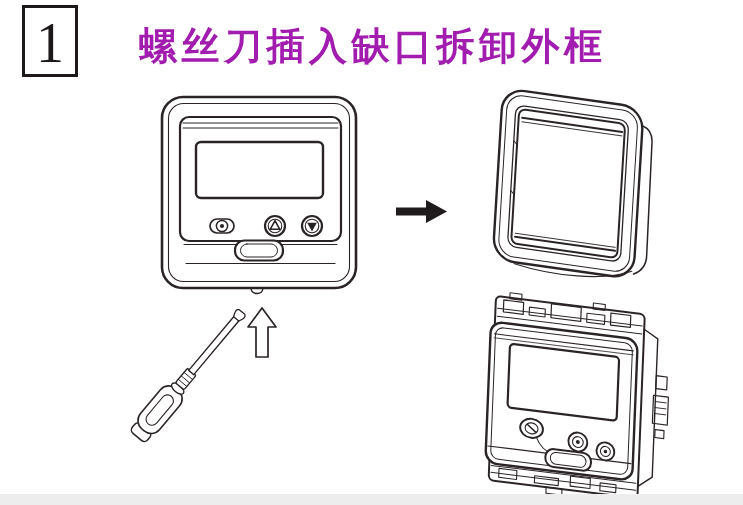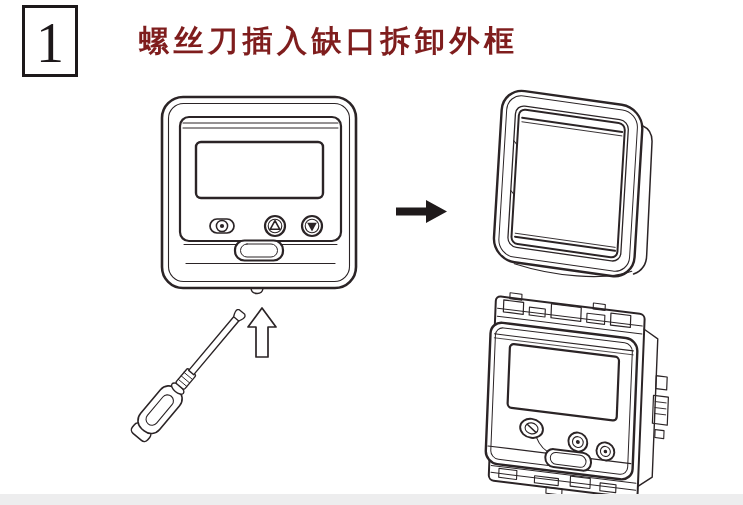--- a/index.html
+++ b/index.html
@@ -2,22 +2,22 @@
 <html><head>
 <meta charset="utf-8">
 <style>
   html,body{margin:0;padding:0;background:#fff;}
   .stage{position:relative;width:743px;height:505px;background:#ffffff;overflow:hidden;
          font-family:"Liberation Sans",sans-serif;}
   
   .step-box{position:absolute;left:22px;top:5px;width:50px;height:66px;
             border:3px solid #1d181a;display:flex;align-items:center;justify-content:center;}
   .step-num{font-family:"Liberation Serif",serif;font-size:56px;line-height:1;color:#1d181a;padding-top:3px;}
-  .title{position:absolute;left:91px;top:21px;font-size:30px;font-weight:700;
-         letter-spacing:4.5px;color:#7f1d1d;white-space:nowrap;padding-left:48px;}
+  .title{position:absolute;left:91px;top:21px;font-size:38px;font-weight:700;
+         letter-spacing:4.5px;color:#a21caf;white-space:nowrap;padding-left:48px;}
   
   .fig{position:absolute;}
   .fig *{vector-effect:none;}
   .ln{stroke:#2b2426;fill:none;stroke-linecap:round;stroke-linejoin:round;}
   .fw{stroke:#2b2426;fill:#ffffff;stroke-linecap:round;stroke-linejoin:round;}
   .fd{fill:#2b2426;stroke:none;}
   .arrow-solid{fill:#1f1a1b;stroke:none;}
   
   .footer-band{position:absolute;left:0;top:494px;width:743px;height:11px;background:#ededee;}
 </style>

